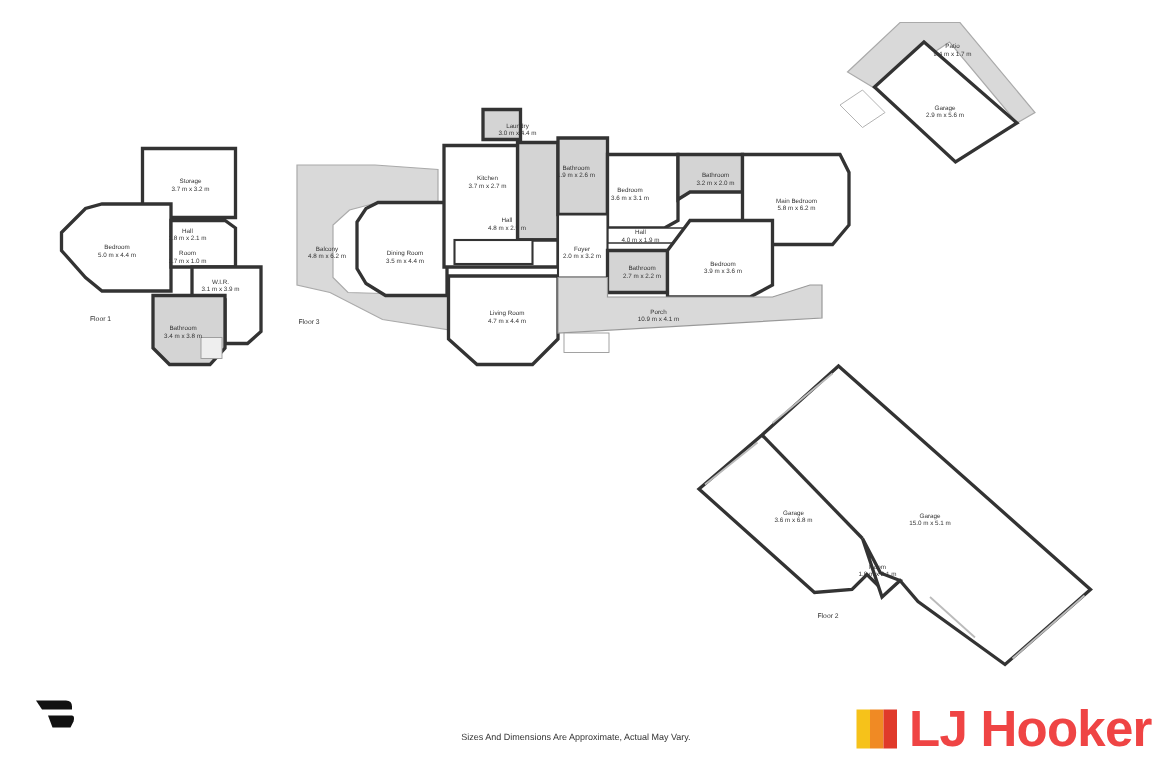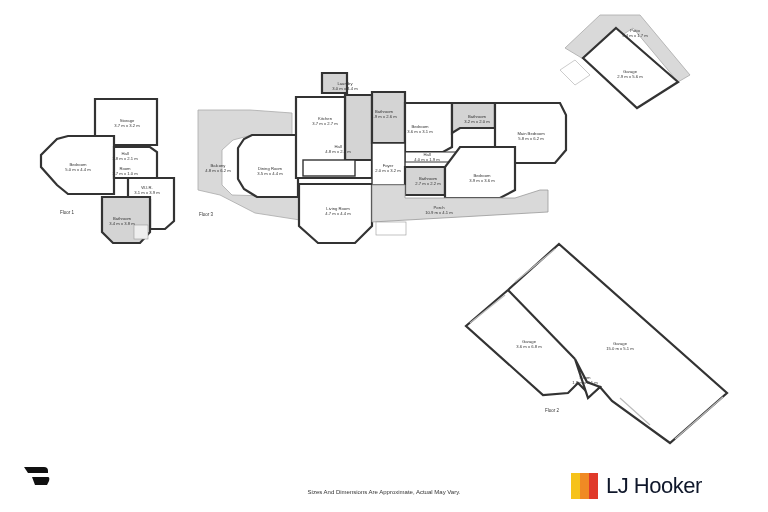--- a/index.html
+++ b/index.html
@@ -6,21 +6,21 @@
   body{width:768px;height:512px;position:relative;overflow:hidden;font-family:"Liberation Sans",sans-serif;}
   svg.plan{position:absolute;left:0;top:0;}
   .lbl{position:absolute;font-size:4.2px;line-height:5px;color:#333;text-align:center;white-space:nowrap;transform:translateX(-50%);}
   .lbl .dim{display:block;}
   .floor{position:absolute;font-size:4.5px;color:#333;white-space:nowrap;}
   .disclaimer{position:absolute;left:0;width:768px;top:489px;text-align:center;font-size:6px;color:#333;}
   .brand-left{position:absolute;left:22px;top:465px;width:30px;height:22px;}
   .ljh{position:absolute;left:571px;top:471px;height:30px;display:flex;align-items:center;}
   .ljh .bars{display:flex;height:26px;margin-right:8px;}
   .ljh .bars span{display:block;width:9px;height:26px;}
-  .ljh .word{font-size:22px;font-weight:normal;color:#0f172a;letter-spacing:-0.5px;font-family:"Liberation Sans",sans-serif;line-height:30px;}
+  .ljh .word{font-size:34px;font-weight:bold;color:#ef4444;letter-spacing:-0.5px;font-family:"Liberation Sans",sans-serif;line-height:30px;}
 </style>
 </head>
 <body>
 
 <svg class="plan" width="768" height="512" viewBox="0 0 768 512">
 
   <g stroke="#333" stroke-width="2.2" fill="#fff" stroke-linejoin="miter">
 
     <polygon points="95,99 157,99 157,145 95,145"></polygon>
 

